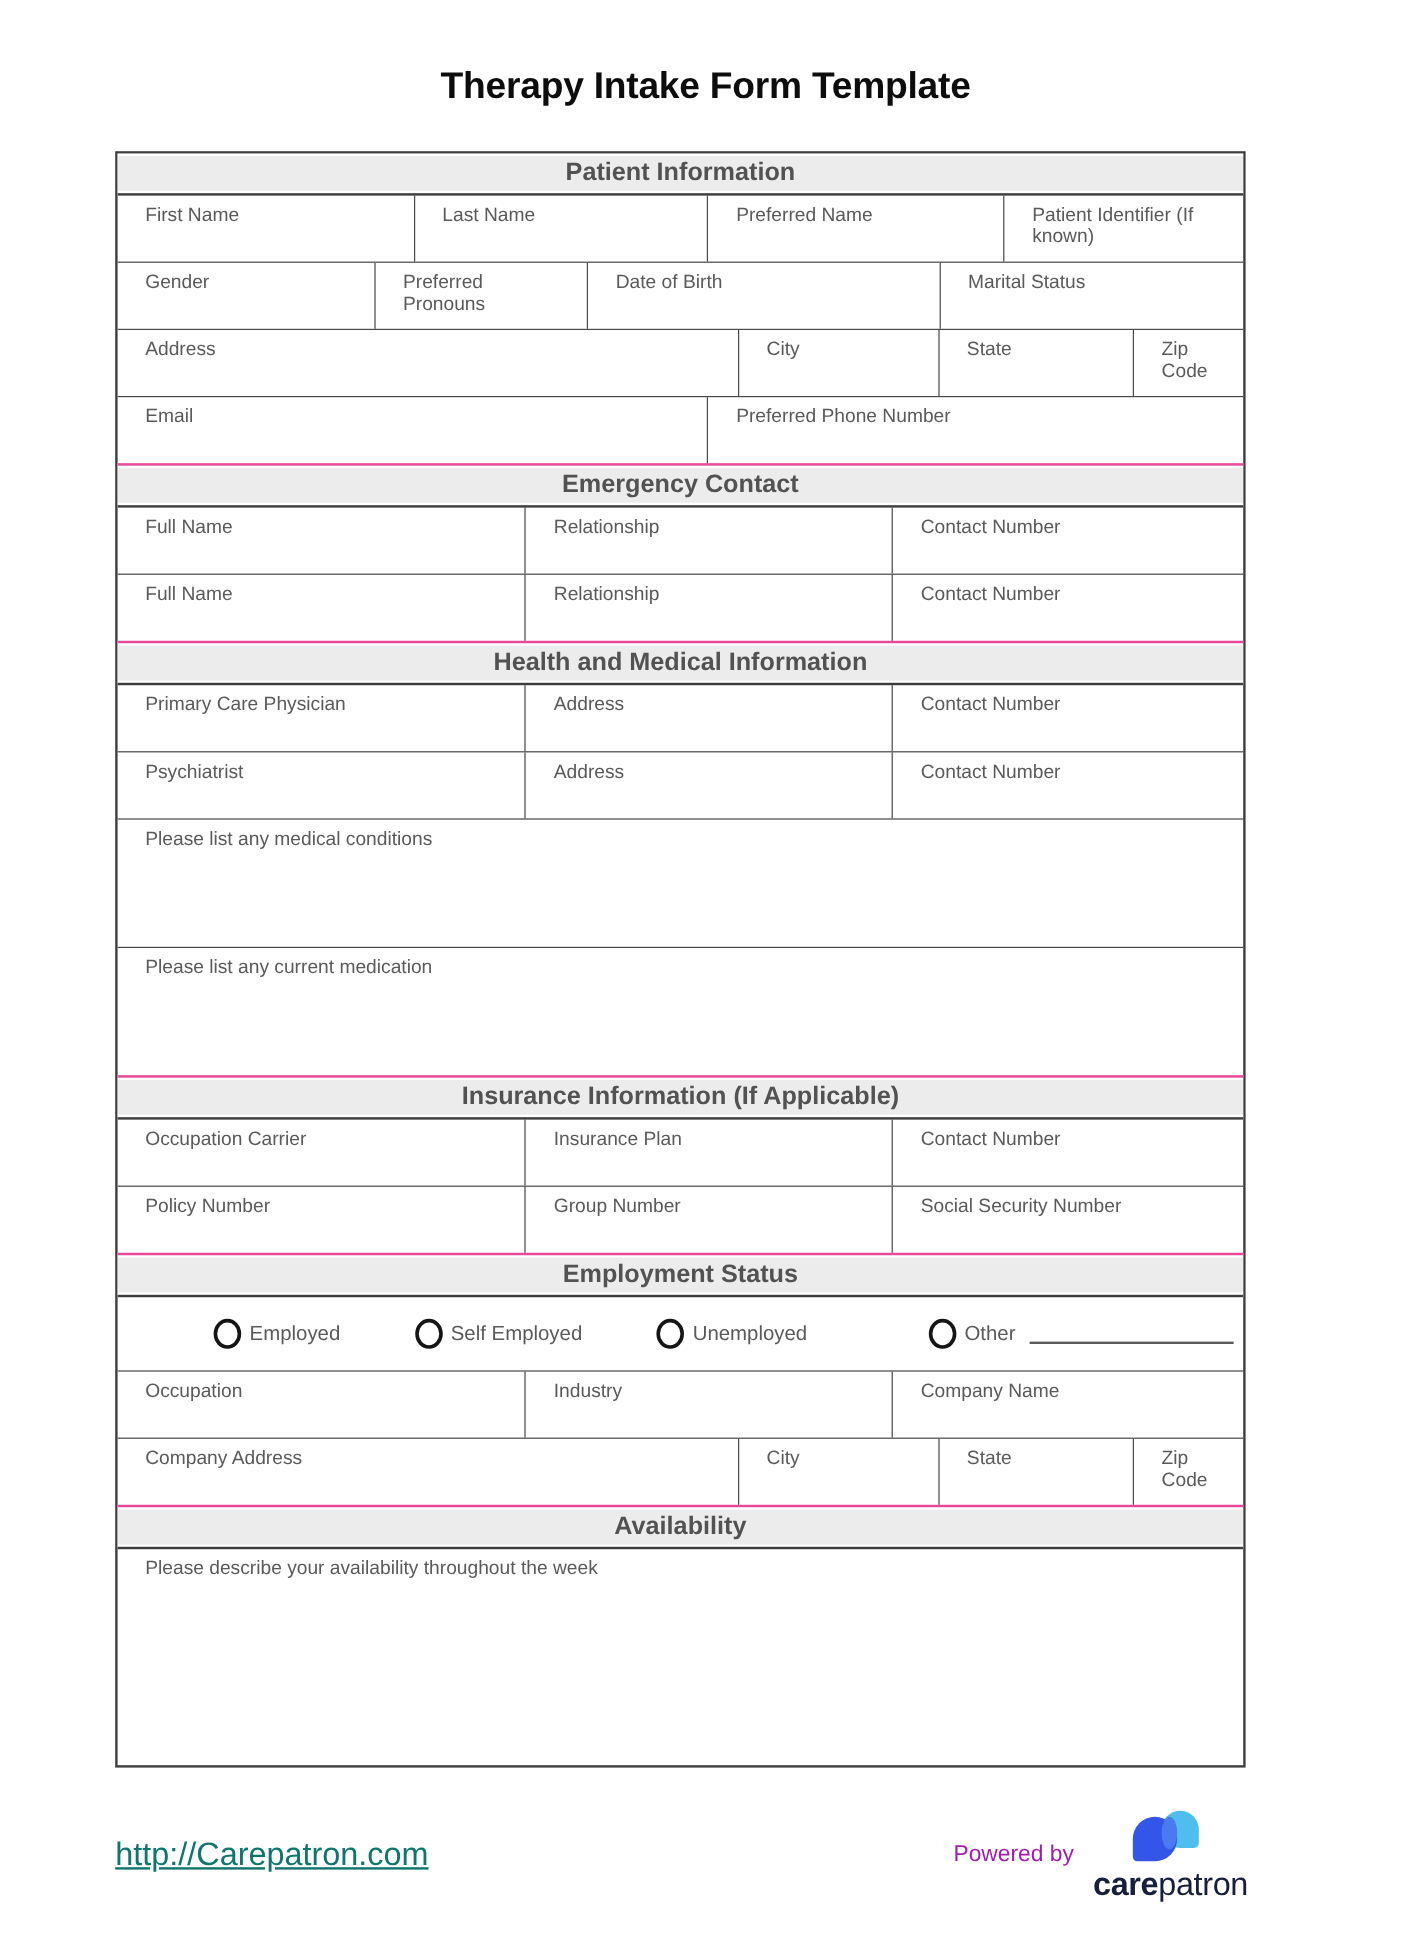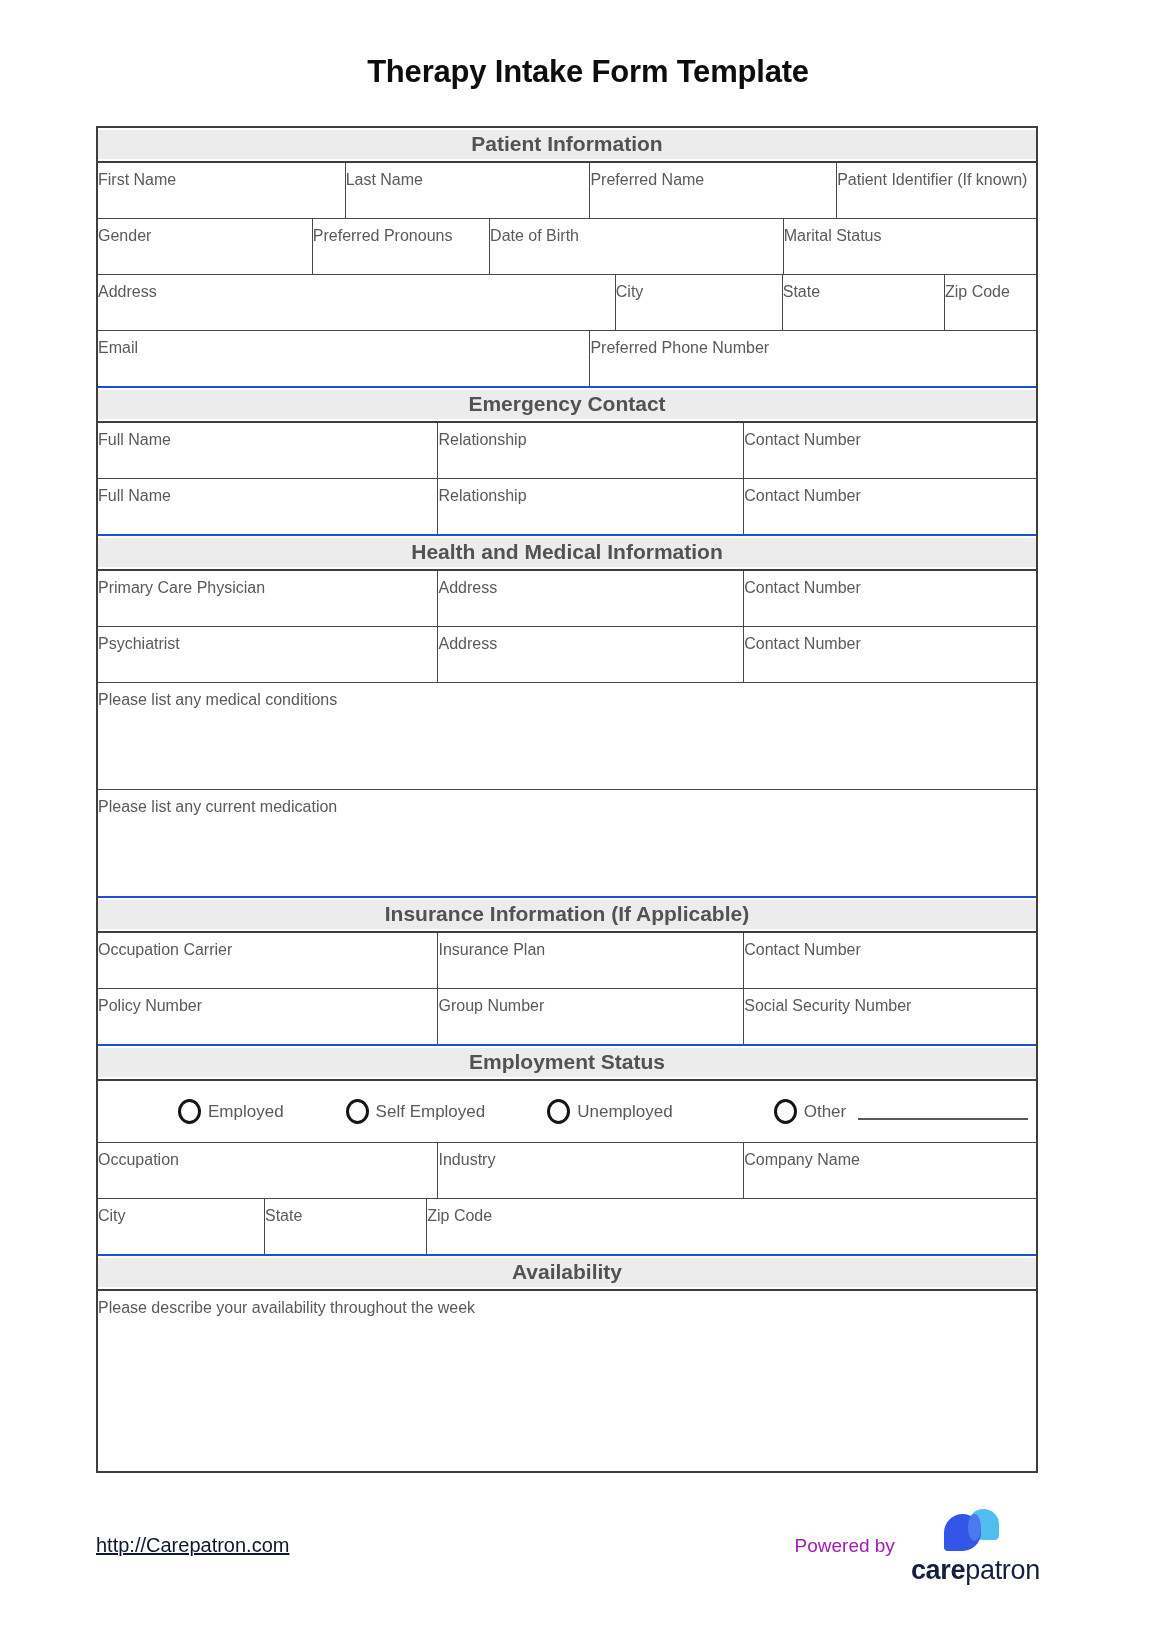--- a/index.html
+++ b/index.html
@@ -25,35 +25,35 @@
     letter-spacing: -0.2px;
   }
   .form {
     width: 942px;
     margin: 36px 0 0 96px;
     border: 2px solid #3e3e3e;
     background: #fff;
   }
   .sec-head {
     background: #ececec;
-    border-top: 2px solid #1d4ed8;
+    border-top: 2px solid #ec4899;
     border-bottom: 2px solid #3e3e3e;
     box-shadow: inset 0 2px 0 #ffffff, inset 0 -2px 0 #ffffff;
     text-align: center;
     font-size: 21px;
     font-weight: bold;
     color: #525252;
     padding: 4px 0 5px 0;
   }
   .sec-head.first { border-top: none; }
   .row { display: flex; border-bottom: 1.5px solid #484848; }
   .row.nb { border-bottom: none; }
   .cell {
     border-right: 1.5px solid #484848;
-    padding: 8px 0;
+    padding: 8px 23px;
     height: 55px;
     overflow: hidden;
   }
   .cell:last-child { border-right: none; }
   .cell.box105 { height: 106px; }
   .cell.box178 { height: 180px; }
   .lbl { font-size: 16px; color: #5a5a5a; }
   
   .radio-row {
     display: flex;
@@ -83,22 +83,22 @@
   }
   
   .footer {
     width: 944px;
     margin: 32px 0 0 96px;
     display: flex;
     justify-content: space-between;
     align-items: center;
   }
   .footer-link {
-    font-size: 20px;
-    color: #0f172a;
+    font-size: 27px;
+    color: #0f766e;
     text-decoration: underline;
     cursor: pointer;
   }
   .powered { display: flex; align-items: center; }
   .powered-text { font-size: 19px; color: #a21caf; margin-right: 16px; }
   .logo { display: flex; align-items: center; flex-direction: column; }
   .bubbles { position: relative; width: 56px; height: 50px; margin-right: 7px; }
   .bubble-dark {
     position: absolute; left: 0; top: 9px;
     width: 37px; height: 37px;
@@ -217,20 +217,21 @@
         <span class="opt-label">Other</span>
         <span class="other-line"></span>
       </div>
     </div>
     <div class="row">
       <div class="cell" style="width:36.3%"><span class="lbl">Occupation</span></div>
       <div class="cell" style="width:32.6%"><span class="lbl">Industry</span></div>
       <div class="cell" style="width:31.1%"><span class="lbl">Company Name</span></div>
     </div>
     <div class="row nb">
+      <div class="cell" style="width:55.2%"><span class="lbl">Company Address</span></div>
       <div class="cell" style="width:17.8%"><span class="lbl">City</span></div>
       <div class="cell" style="width:17.3%"><span class="lbl">State</span></div>
       <div class="cell" style="width:9.7%"><span class="lbl">Zip Code</span></div>
     </div>
 
     <div class="sec-head">Availability</div>
     <div class="row nb">
       <div class="cell box178" style="width:100%"><span class="lbl">Please describe your availability throughout the week</span></div>
     </div>
 

